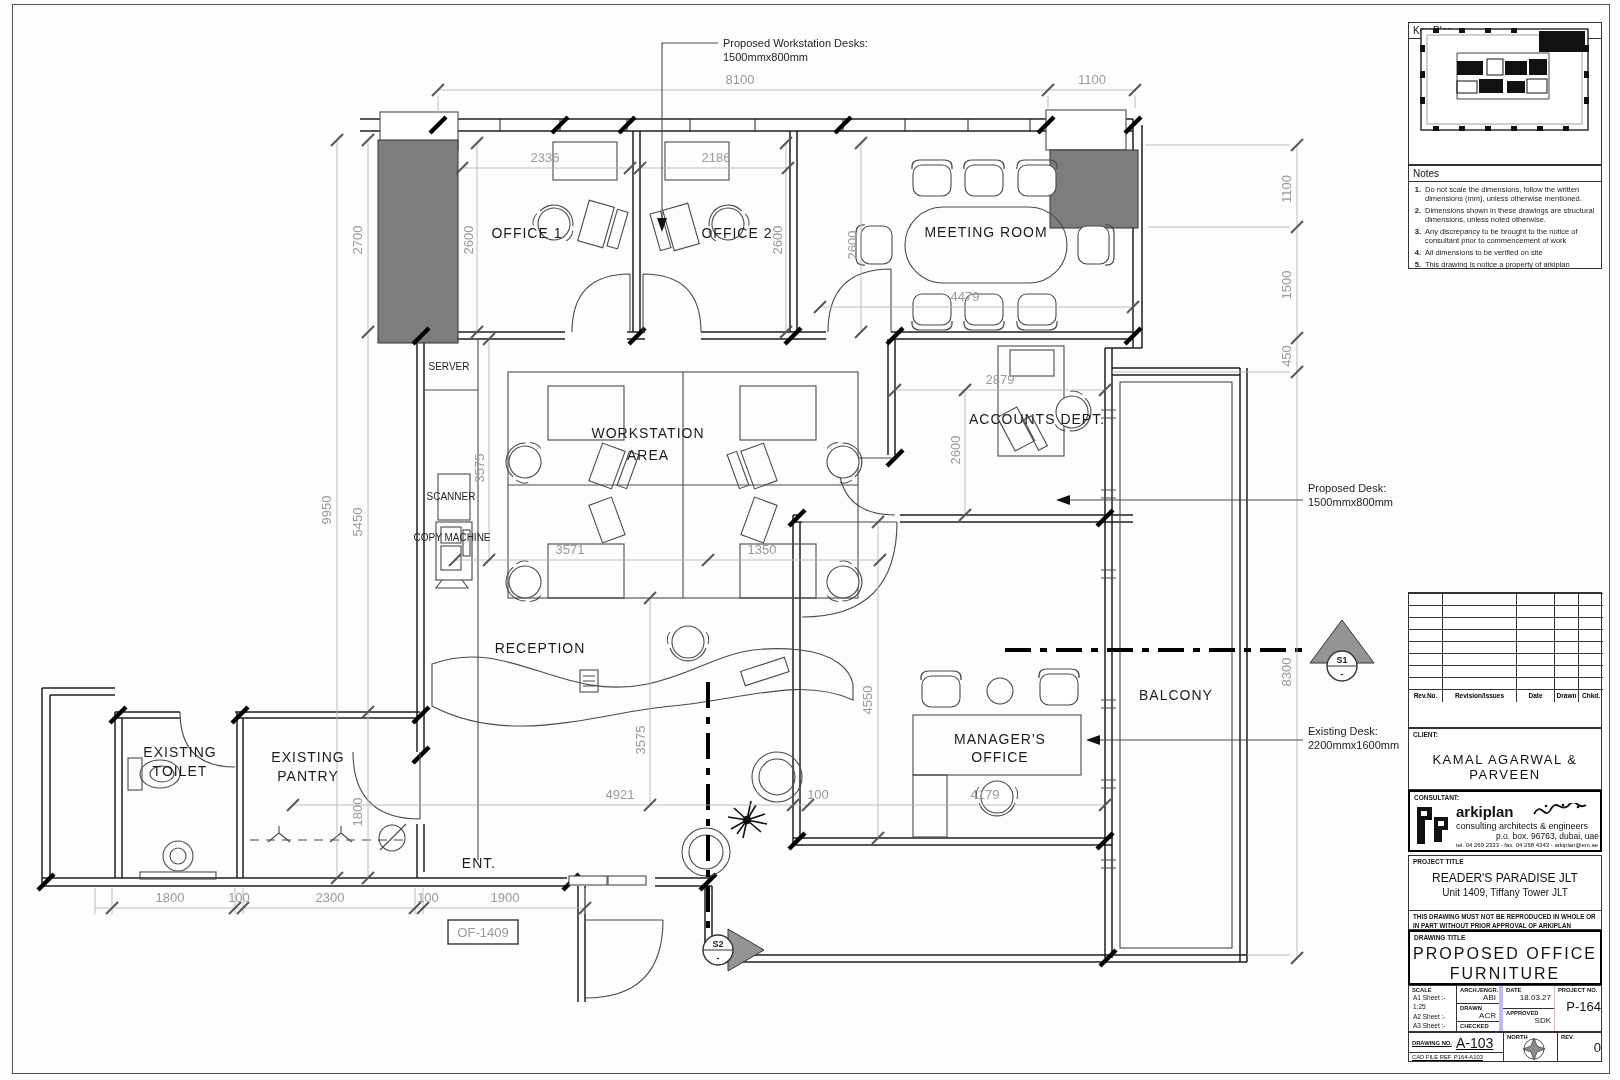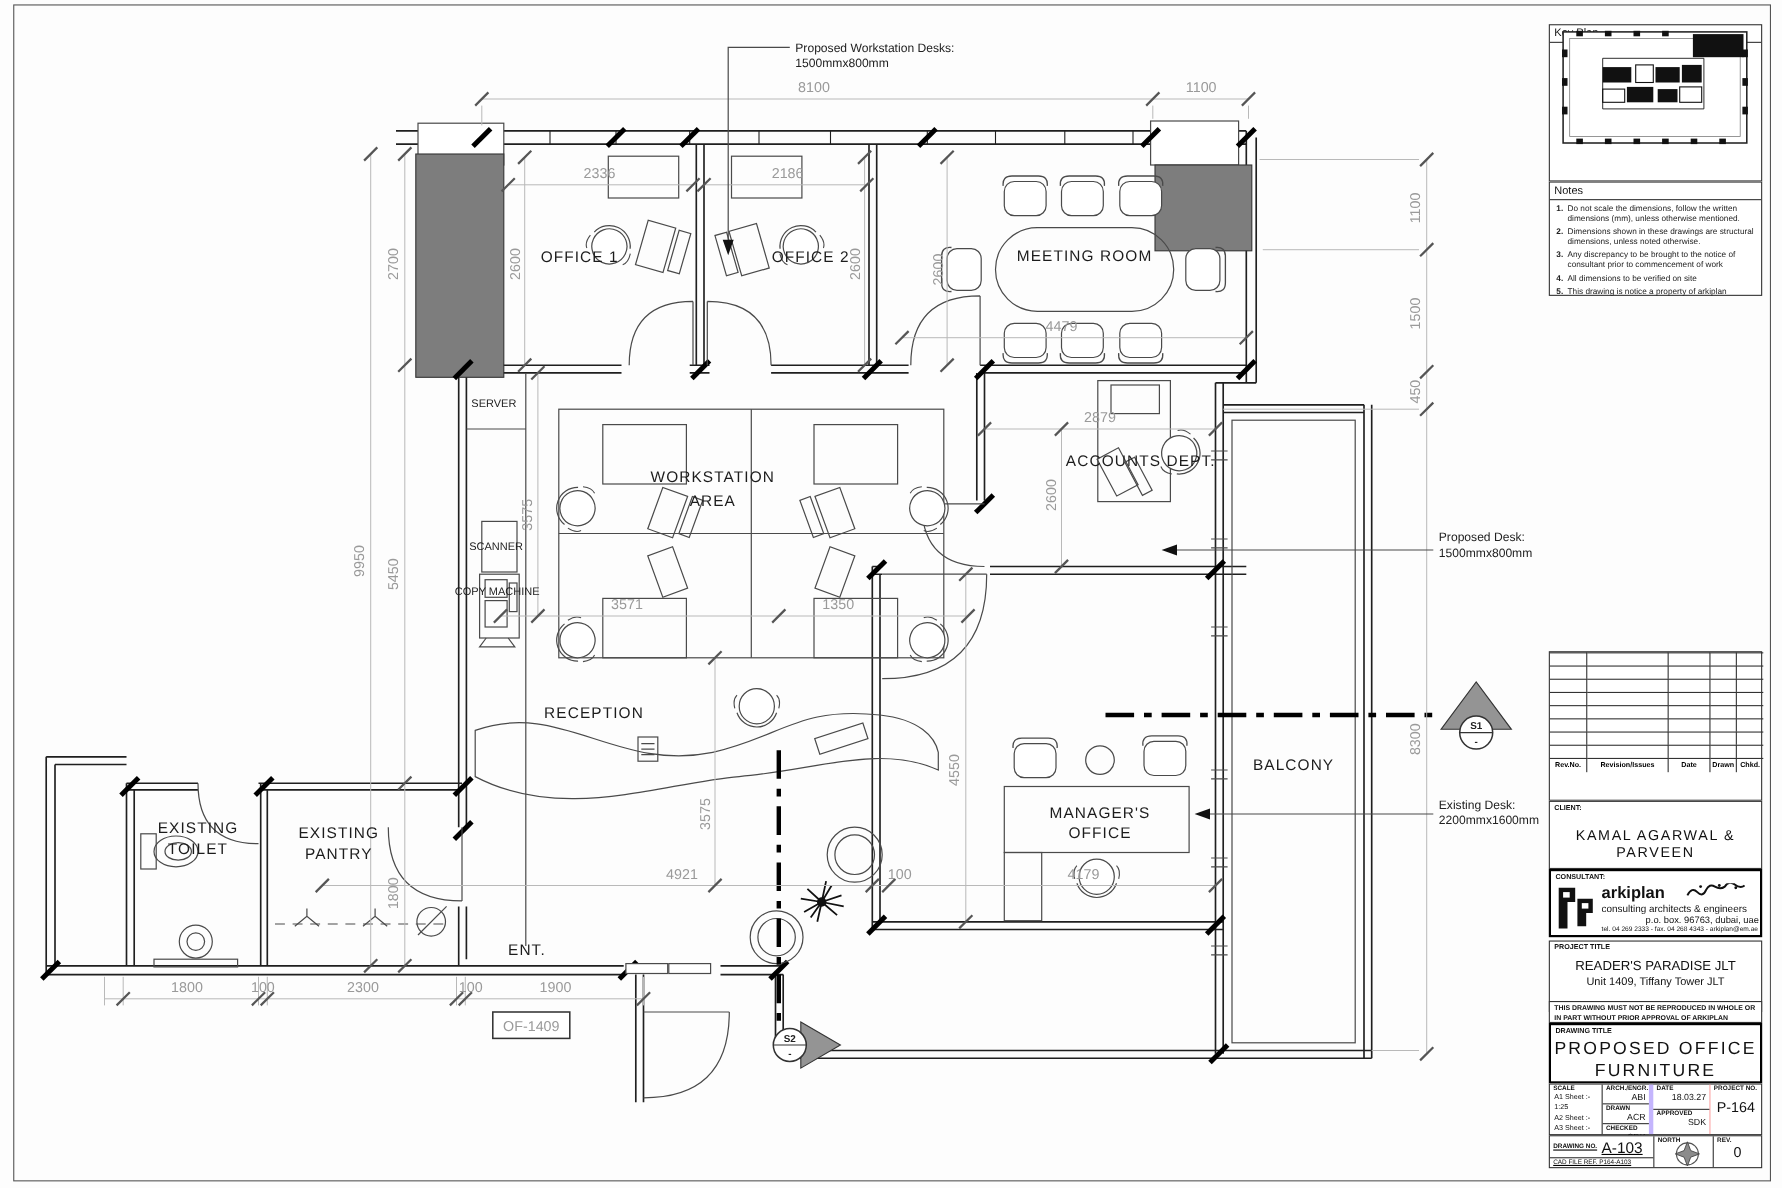--- a/index.html
+++ b/index.html
@@ -30,21 +30,21 @@
   .rev-grid div:nth-child(5n){border-right:none;}
   .rev-grid .hd{font:bold 6.5px "Liberation Sans",sans-serif;text-align:center;line-height:12px;height:13px;}
   .cname{font:13px "Liberation Sans",sans-serif;letter-spacing:1.5px;text-align:center;margin-top:14px;color:#111;}
   .ptitle{font:12px "Liberation Sans",sans-serif;text-align:center;margin-top:6px;color:#111;}
   .punit{font:10px "Liberation Sans",sans-serif;text-align:center;margin-top:2px;color:#111;}
   .disc{font:bold 6.3px "Liberation Sans",sans-serif;color:#111;text-align:left;padding:2px 2px 0 4px;line-height:1.35;}
   .dtitle{font:16px "Liberation Sans",sans-serif;letter-spacing:2px;text-align:center;color:#111;line-height:1.25;margin-top:3px;}
   .cell-label{font:bold 5.8px "Liberation Sans",sans-serif;color:#111;padding:1px 0 0 3px;}
   .cell-val{font:8px "Liberation Sans",sans-serif;color:#111;text-align:right;padding:0 3px 1px 0;}
   .scale-line{font:6.5px "Liberation Sans",sans-serif;color:#111;padding-left:4px;line-height:1.45;}
-  .bigval{font:13px "Liberation Sans",sans-serif;color:#111;text-align:center;}
+  .bigval{font:13px "Liberation Sans",sans-serif;color:#111;text-align:right;}
   .logo-row{display:flex;align-items:flex-start;margin-top:2px;}
   .ark-name{font:bold 15px "Liberation Sans",sans-serif;color:#111;line-height:1;}
   .ark-tag{font:9px "Liberation Sans",sans-serif;color:#111;line-height:1.15;}
   .ark-addr{font:8.5px "Liberation Sans",sans-serif;color:#111;line-height:1.2;margin-left:40px;}
   .ark-tel{font:6px "Liberation Sans",sans-serif;color:#111;line-height:1.3;}
 </style>
 </head>
 <body>
 
 <div id="sheet">

